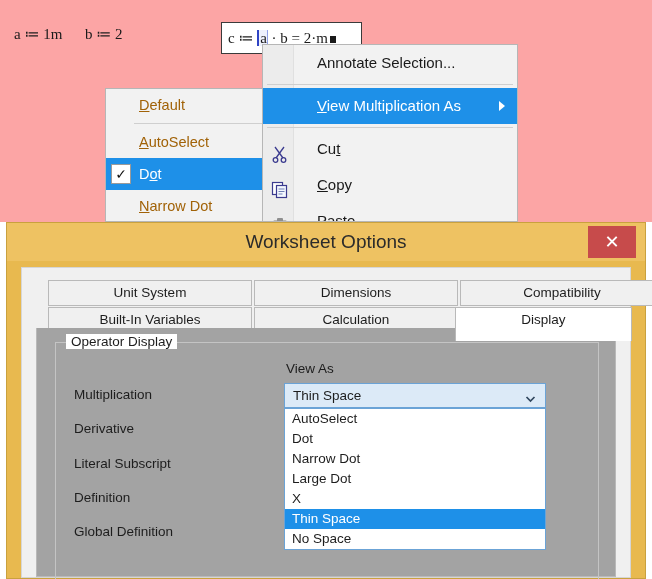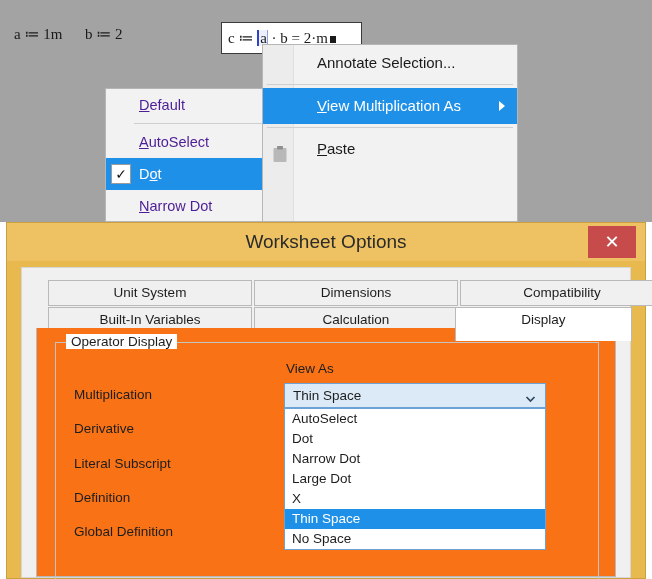--- a/index.html
+++ b/index.html
@@ -13,21 +13,21 @@
     background: #ffffff;
     font-family: "Liberation Sans", sans-serif;
     overflow: hidden;
   }
 
   
   #worksheet {
     position: absolute;
     left: 0; top: 0;
     width: 652px; height: 222px;
-    background: #a3a3a3;
+    background: #fca5a5;
   }
   .math {
     position: absolute;
     font-family: "Liberation Serif", serif;
     font-size: 15px;
     color: #1a1a1a;
     white-space: nowrap;
   }
   #math-a { left: 14px; top: 25px; }
   #math-b { left: 85px; top: 25px; }
@@ -78,21 +78,21 @@
     left: 0; top: 0;
     width: 28px; height: 100%;
     background: #f2f2f2;
   }
   .smi {
     position: relative;
     height: 32px;
     line-height: 32px;
     padding-left: 33px;
     font-size: 14.5px;
-    color: #4c1d95;
+    color: #a16207;
     white-space: nowrap;
     box-sizing: border-box;
   }
   .smi.highlight {
     background: #1e90e8;
     color: #ffffff;
   }
   .smi .mn { text-decoration: underline; }
   .sm-sep {
     height: 1px;
@@ -255,21 +255,21 @@
     font-size: 13.5px;
     color: #1d1d1d;
     z-index: 6;
   }
 
   
   #tab-panel {
     position: absolute;
     left: 14px; top: 60px;
     right: 14px; bottom: 0;
-    background: #f97316;
+    background: #a3a3a3;
     border: 1px solid #b9b9b9;
     border-top: none;
     box-sizing: border-box;
   }
 
   
   #groupbox {
     position: absolute;
     left: 18px; top: 14px;
     right: 16px; bottom: -40px;
@@ -392,21 +392,41 @@
 
   <div class="cm-sep"></div>
 
   <div class="cmi highlight">
     <span class="mn">V</span><span>iew Multiplication As</span>
     <span class="arrow"></span>
   </div>
 
   <div class="cm-sep"></div>
 
-
+  <div class="cmi">
+    <span class="ico">
+      <svg width="18" height="18" viewBox="0 0 18 18">
+        <path d="M4 2 L12 13 M13 2 L5 13" stroke="#3b3b8f" stroke-width="1.3" fill="none"></path>
+        <circle cx="4.5" cy="15" r="2.3" stroke="#3b3b8f" stroke-width="1.3" fill="none"></circle>
+        <circle cx="12.5" cy="15" r="2.3" stroke="#3b3b8f" stroke-width="1.3" fill="none"></circle>
+      </svg>
+    </span>
+    <span>Cu</span><span class="mn">t</span>
+  </div>
+
+  <div class="cmi">
+    <span class="ico">
+      <svg width="18" height="18" viewBox="0 0 18 18">
+        <rect x="1.5" y="1.5" width="10" height="12" stroke="#3b3b8f" stroke-width="1.2" fill="#ffffff"></rect>
+        <rect x="5.5" y="4.5" width="10" height="12" stroke="#3b3b8f" stroke-width="1.2" fill="#f4f8ff"></rect>
+        <path d="M7.5 8 H13.5 M7.5 10.5 H13.5 M7.5 13 H11.5" stroke="#6e7fb5" stroke-width="1"></path>
+      </svg>
+    </span>
+    <span class="mn">C</span><span>opy</span>
+  </div>
 
   <div class="cmi">
     <span class="ico">
       <svg width="18" height="18" viewBox="0 0 18 18">
         <rect x="2.5" y="3" width="13" height="14" rx="1" fill="#b8b8b8"></rect>
         <rect x="6" y="1" width="6" height="3.5" rx="1" fill="#8f8f8f"></rect>
       </svg>
     </span>
     <span class="mn">P</span><span>aste</span>
   </div>

